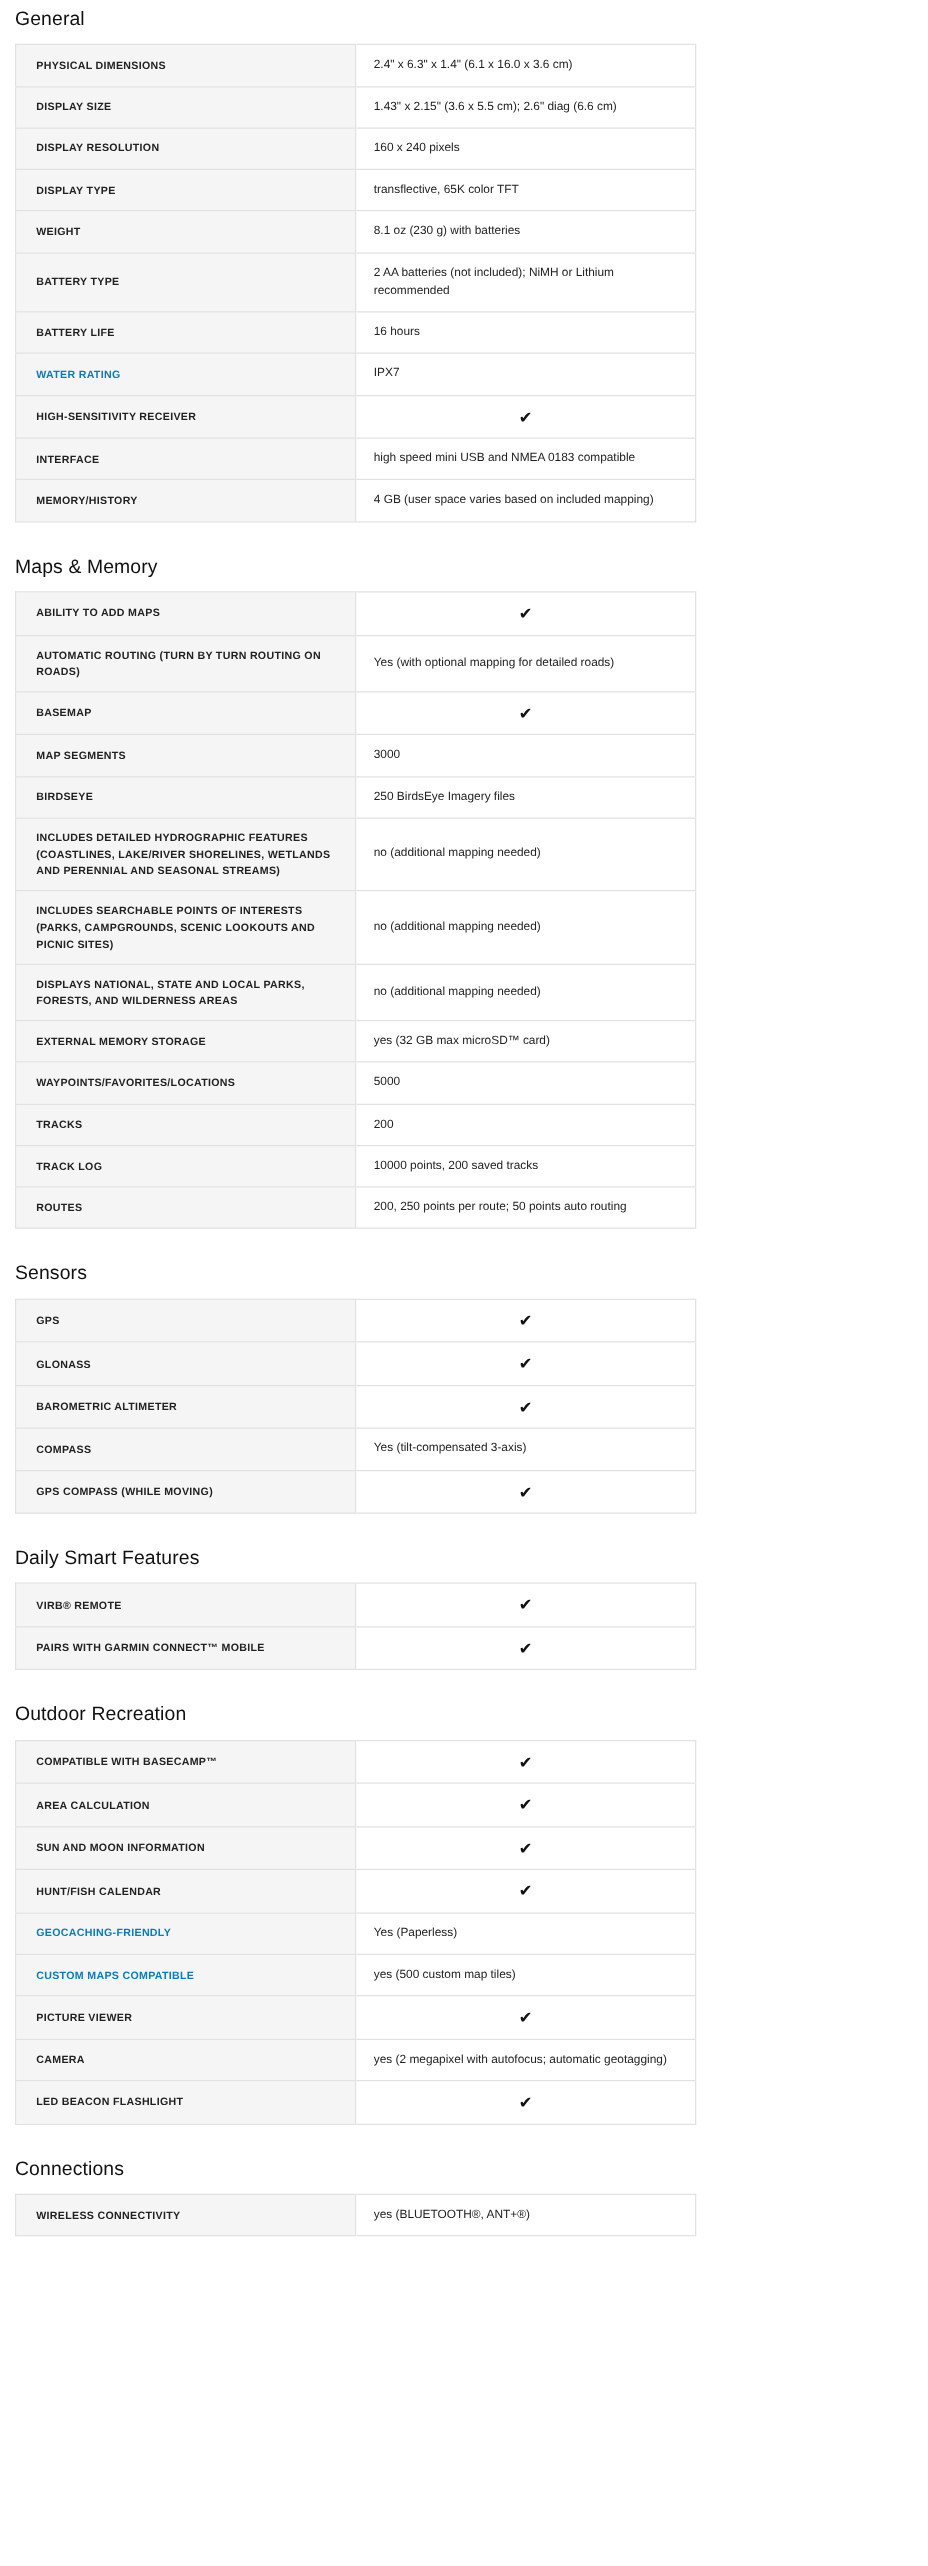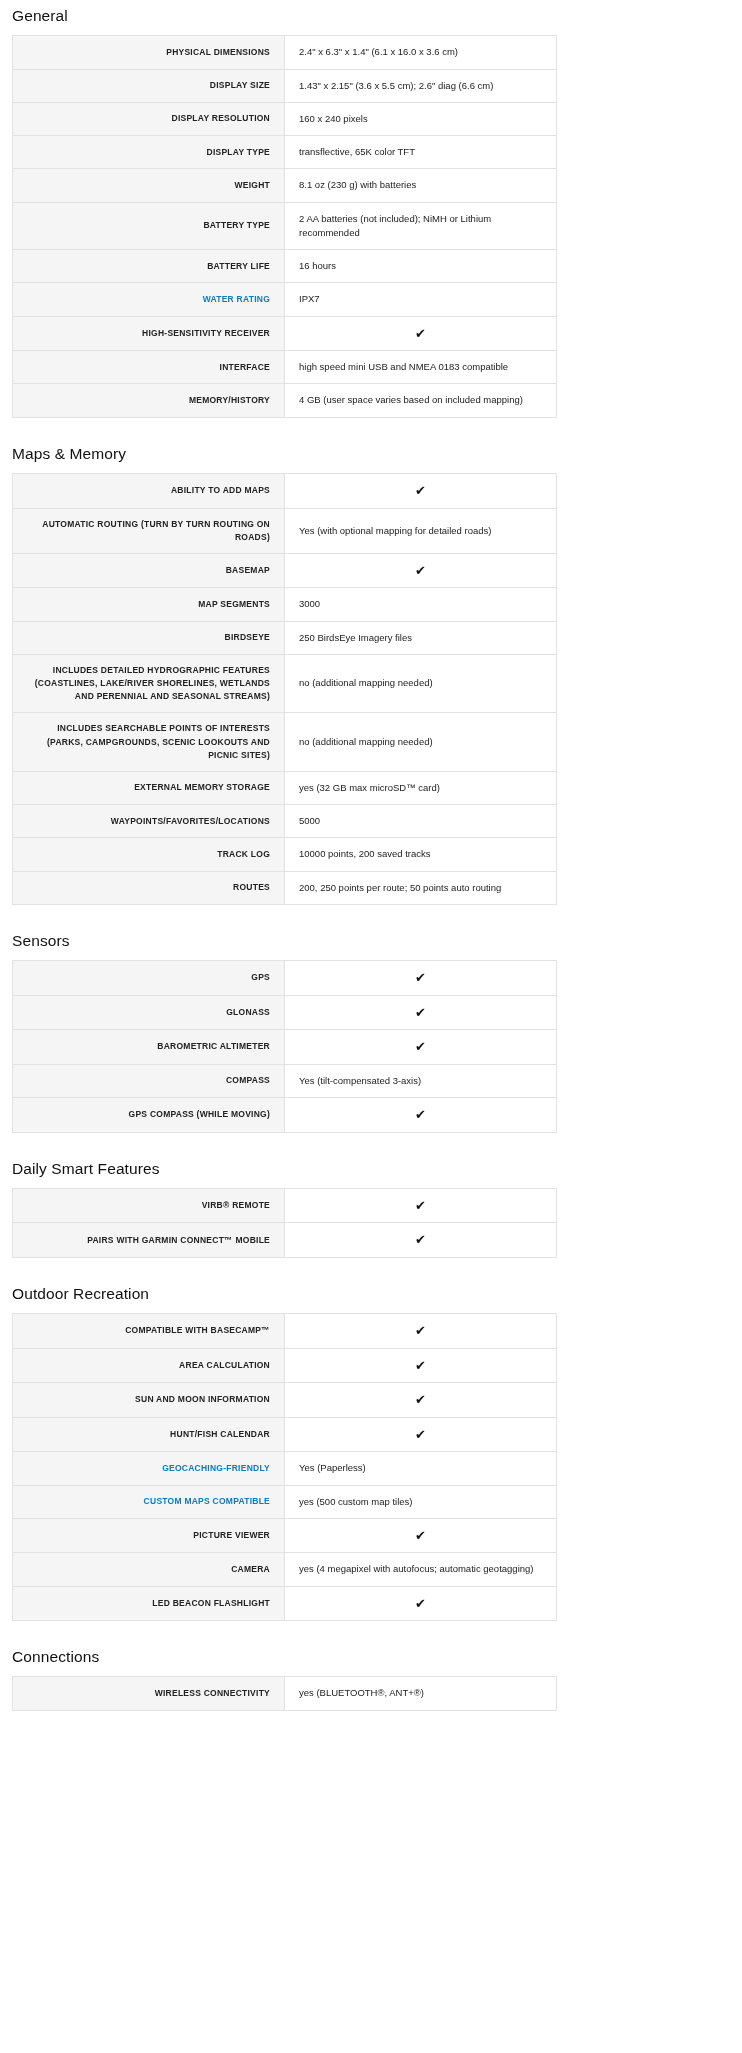--- a/index.html
+++ b/index.html
@@ -48,21 +48,20 @@
     background: #f5f5f5;
     border-right: 1px solid #e2e2e2;
     padding: 9px 14px 9px 16px;
     font-size: 8.5px;
     font-weight: bold;
     text-transform: uppercase;
     letter-spacing: 0.25px;
     line-height: 1.55;
     color: #222222;
     vertical-align: middle;
-    text-align: right;
   }
   .spec-label.link {
     color: #0b7bc1;
   }
   .spec-value {
     background: #ffffff;
     padding: 9px 14px 9px 14px;
     font-size: 9.5px;
     font-weight: 400;
     line-height: 1.5;
@@ -167,28 +166,36 @@
             </tr>
             <tr>
               <td class="spec-label">Includes detailed hydrographic features (coastlines, lake/river shorelines, wetlands and perennial and seasonal streams)</td>
               <td class="spec-value">no (additional mapping needed)</td>
             </tr>
             <tr>
               <td class="spec-label">Includes searchable points of interests (parks, campgrounds, scenic lookouts and picnic sites)</td>
               <td class="spec-value">no (additional mapping needed)</td>
             </tr>
             <tr>
+              <td class="spec-label">Displays national, state and local parks, forests, and wilderness areas</td>
+              <td class="spec-value">no (additional mapping needed)</td>
+            </tr>
+            <tr>
               <td class="spec-label">External memory storage</td>
               <td class="spec-value">yes (32 GB max microSD™ card)</td>
             </tr>
             <tr>
               <td class="spec-label">Waypoints/favorites/locations</td>
               <td class="spec-value">5000</td>
             </tr>
             <tr>
+              <td class="spec-label">Tracks</td>
+              <td class="spec-value">200</td>
+            </tr>
+            <tr>
               <td class="spec-label">Track log</td>
               <td class="spec-value">10000 points, 200 saved tracks</td>
             </tr>
             <tr>
               <td class="spec-label">Routes</td>
               <td class="spec-value">200, 250 points per route; 50 points auto routing</td>
             </tr>
           </tbody>
         </table>
       </div>
@@ -261,21 +268,21 @@
             <tr>
               <td class="spec-label link">Custom maps compatible</td>
               <td class="spec-value">yes (500 custom map tiles)</td>
             </tr>
             <tr>
               <td class="spec-label">Picture viewer</td>
               <td class="spec-value check"><span class="check-glyph">✔</span></td>
             </tr>
             <tr>
               <td class="spec-label">Camera</td>
-              <td class="spec-value">yes (4 megapixel with autofocus; automatic geotagging)</td>
+              <td class="spec-value">yes (2 megapixel with autofocus; automatic geotagging)</td>
             </tr>
             <tr>
               <td class="spec-label">LED beacon flashlight</td>
               <td class="spec-value check"><span class="check-glyph">✔</span></td>
             </tr>
           </tbody>
         </table>
       </div>
       <div class="section">
         <h2 class="section-title">Connections</h2>

